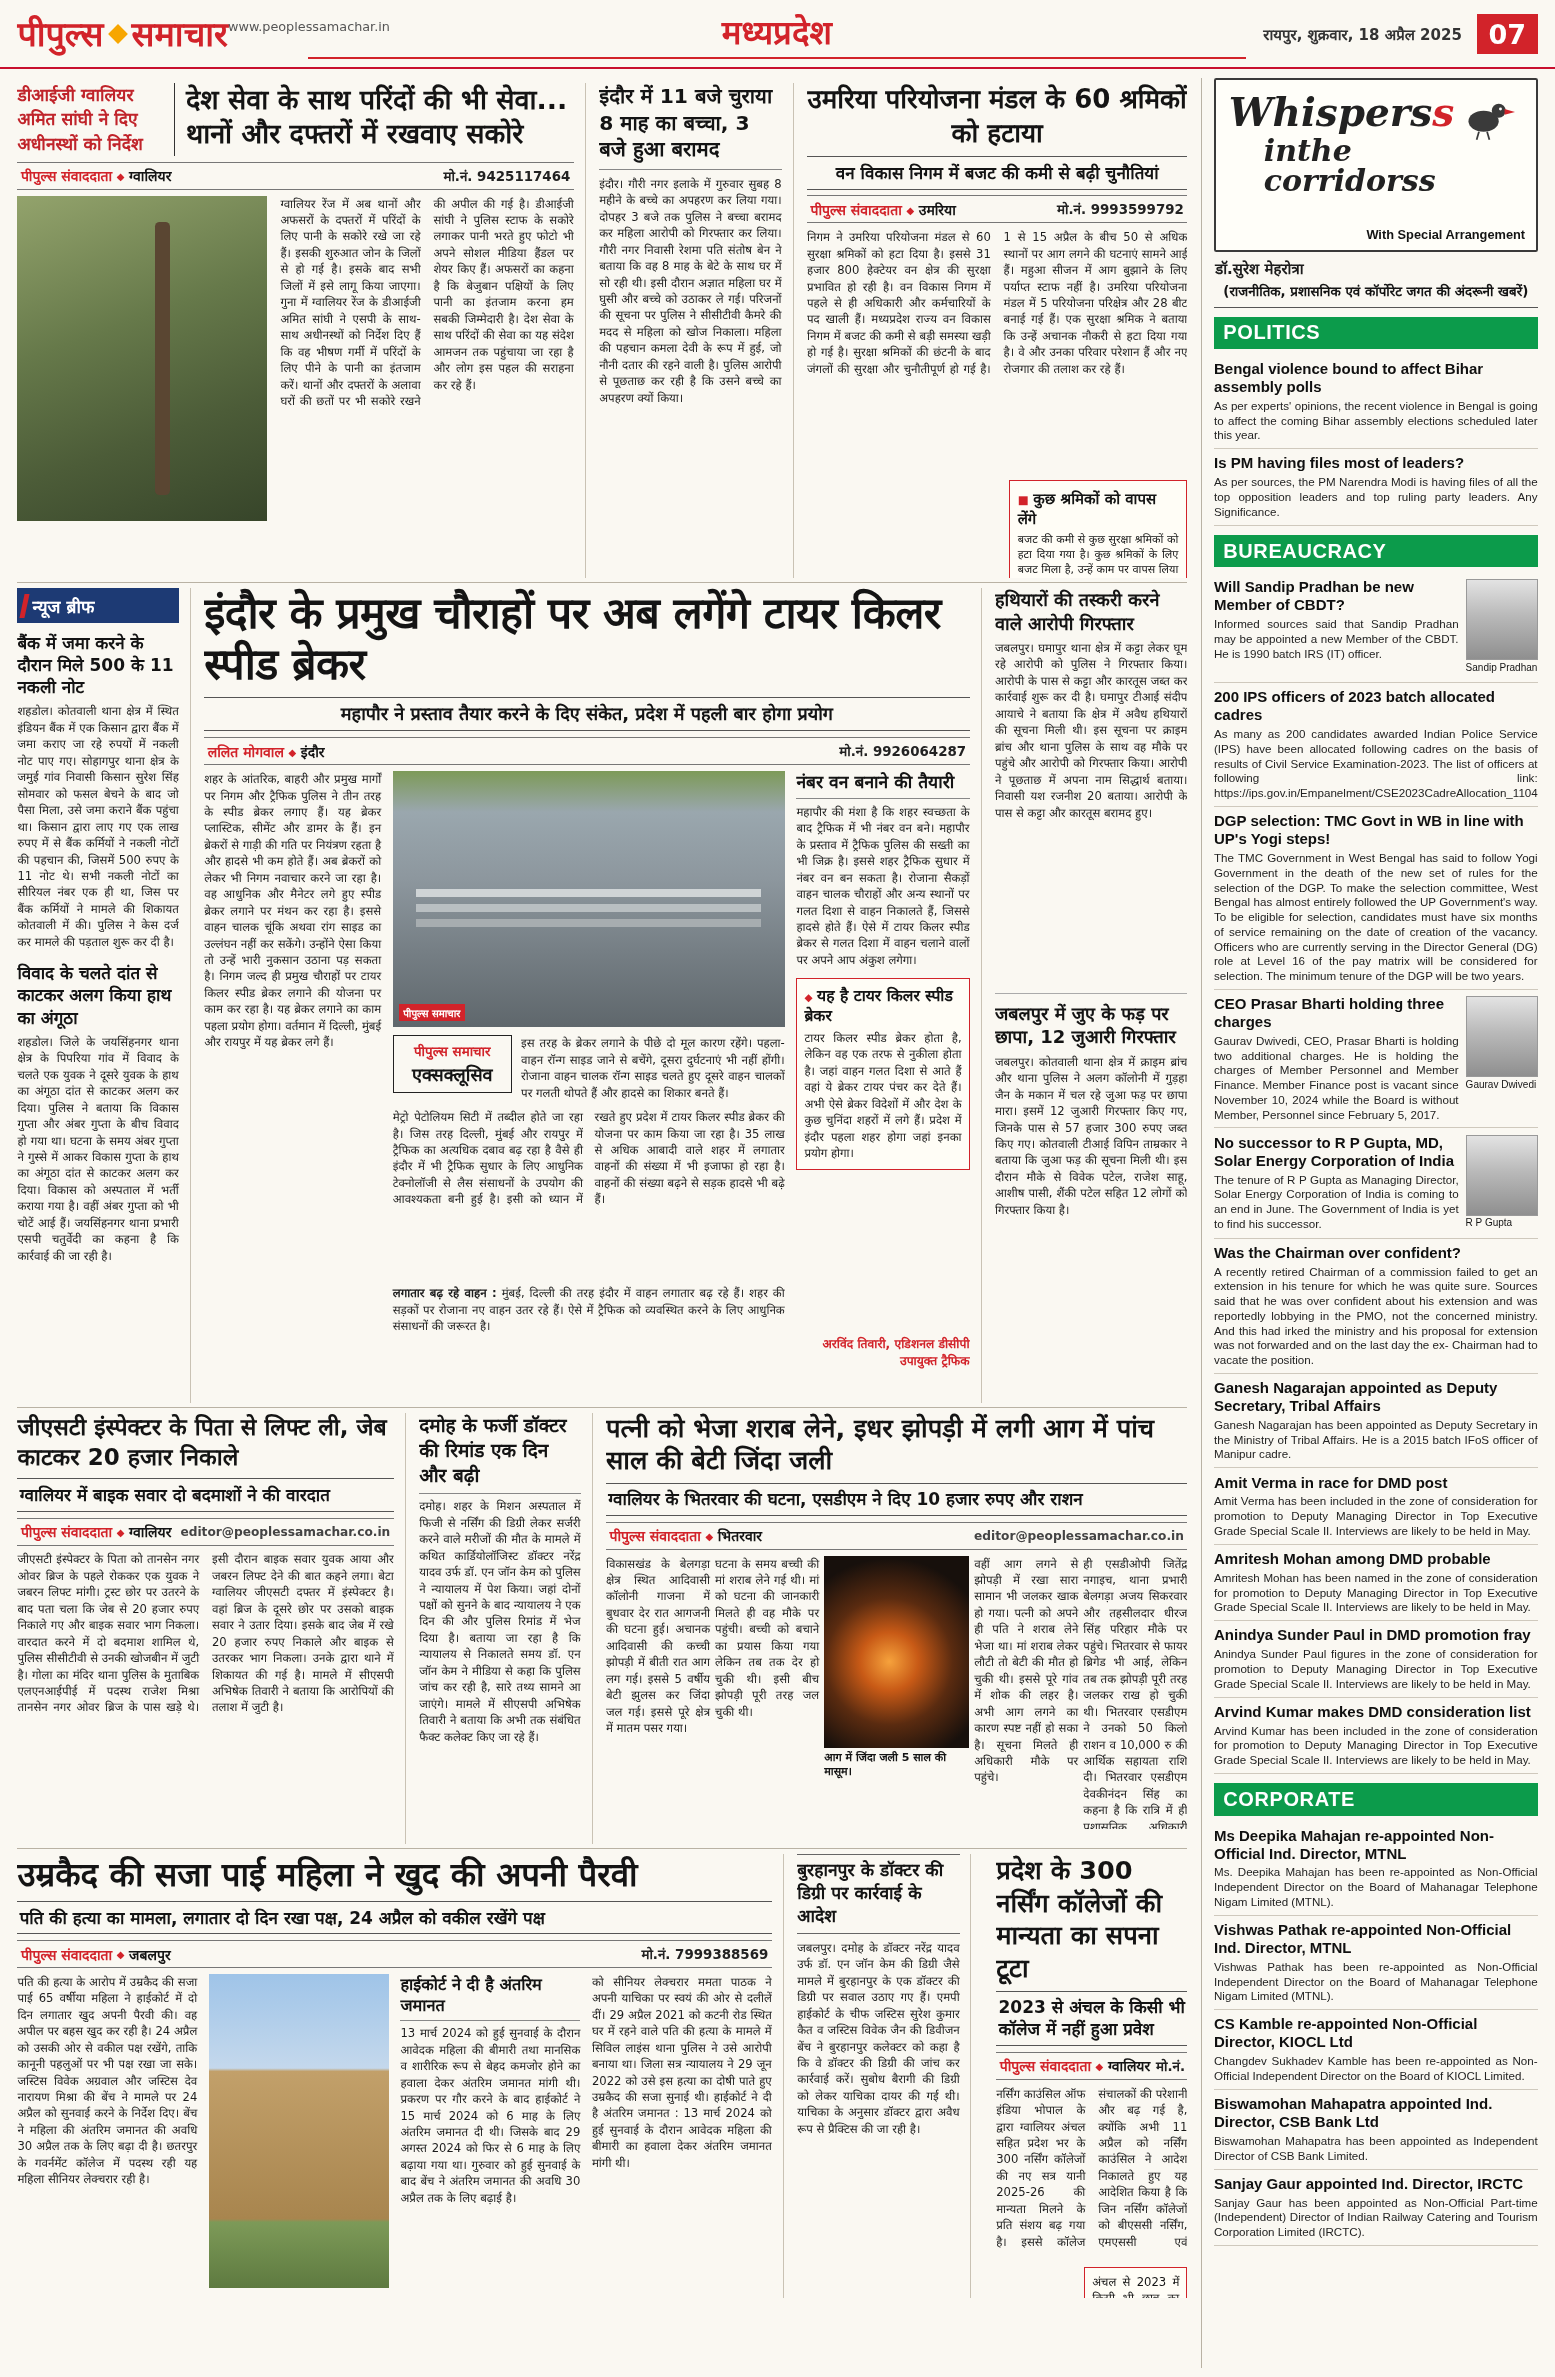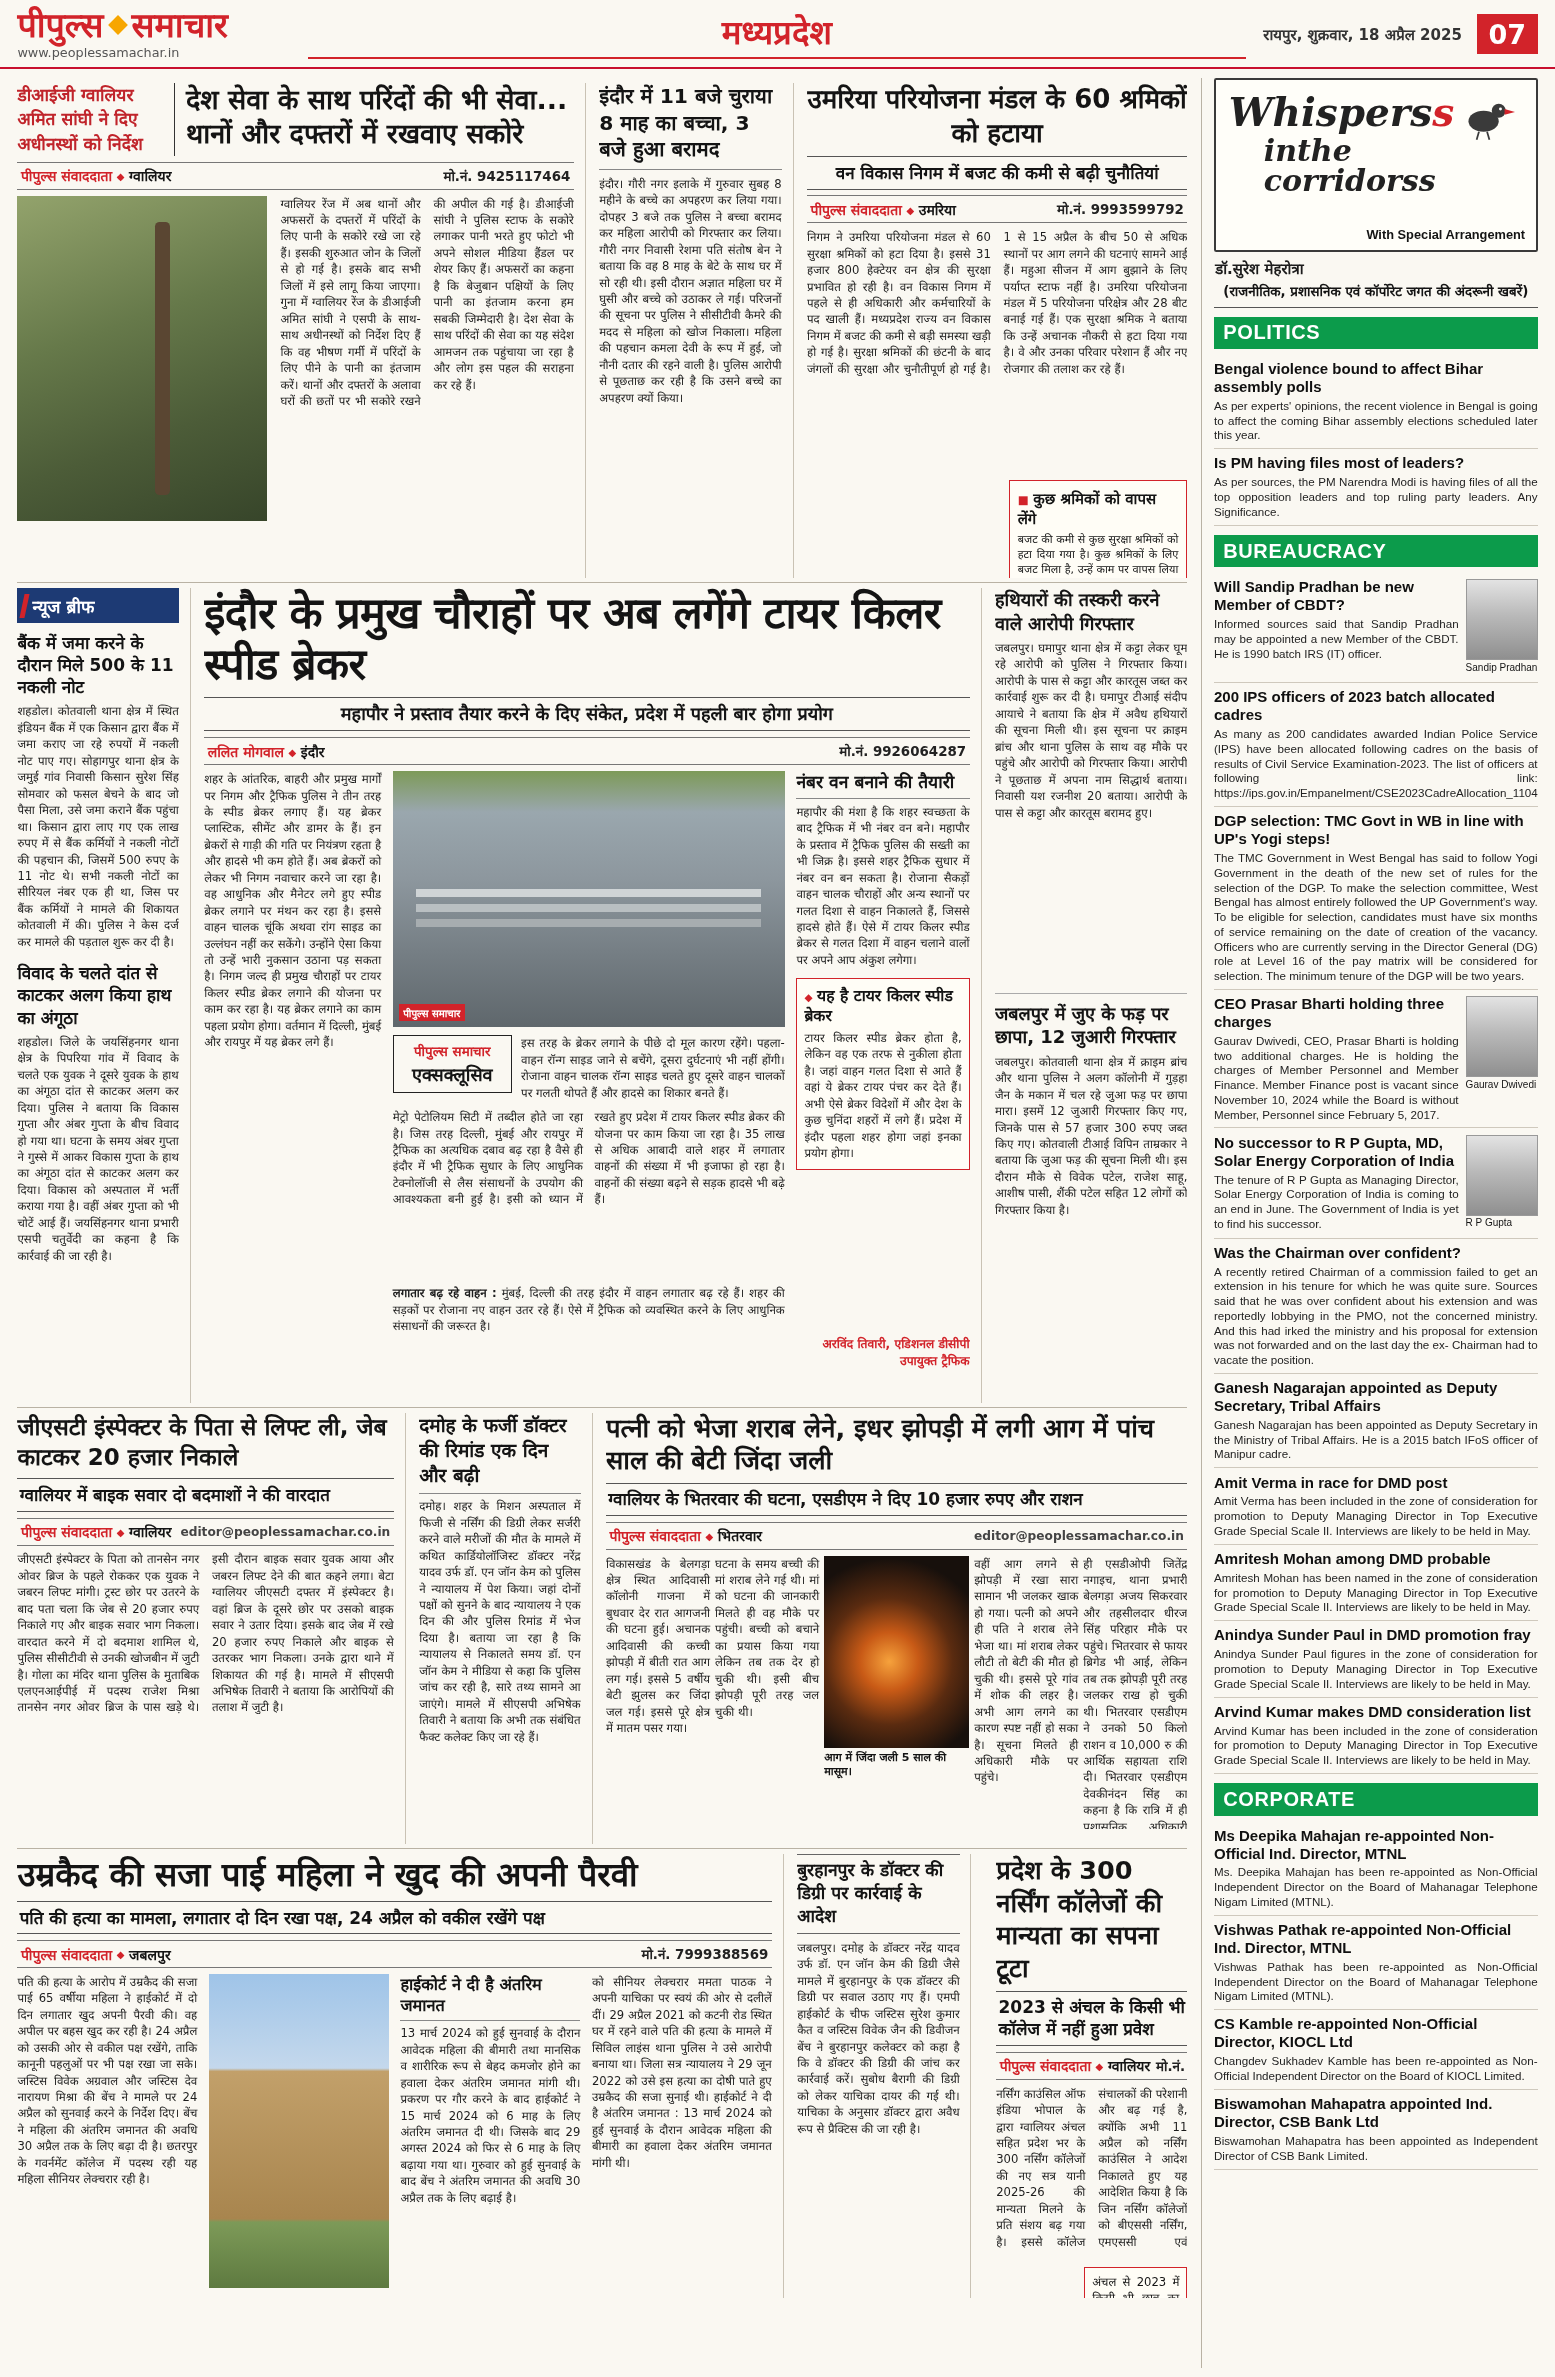--- a/index.html
+++ b/index.html
@@ -1,21 +1,21 @@
 <!DOCTYPE html>
 <html style="font-size:9.3px"><head>
 <meta charset="utf-8">
 <style>
 *{box-sizing:border-box;margin:0;padding:0}
 body{background:#d9d4ca;font-family:"DejaVu Sans",sans-serif}
 .page{width:1555px;height:2377px;margin:0 auto;background:#faf8f2;color:#141414;overflow:hidden;display:flex;flex-direction:column}
 
 
 .page-header{height:69px;display:flex;align-items:center;padding:5.8px 17.4px 4.6px;border-bottom:2.9px solid #c8102e;gap:17.4px;flex-shrink:0}
-.logo-block{display:flex;flex-direction:column;width:273px}
+.logo-block{display:flex;flex-direction:row;width:273px}
 .logo-line{font-size:34px;font-weight:bold;color:#d2232a;display:flex;align-items:center;gap:7px;line-height:1}
 .logo-diamond{width:14px;height:14px;background:#f7a600;transform:rotate(45deg);display:inline-block;flex-shrink:0}
 .website{font-size:12.8px;color:#555;margin-top:2.3px}
 .edition{flex:1;text-align:center;font-size:33px;font-weight:bold;color:#d2232a;border-bottom:2.3px solid #d2232a;padding-bottom:3.5px}
 .header-right{display:flex;align-items:center;gap:15px}
 .dateline{font-size:15px;font-weight:bold;color:#333}
 .page-num{background:#d2232a;color:#fff;font-size:27px;font-weight:bold;padding:4.6px 11.6px}
 
 
 .page-main{flex:1;display:flex;gap:14px;padding:9.3px 17.4px;overflow:hidden}
@@ -485,18 +485,23 @@
             <h3>CS Kamble re-appointed Non-Official Director, KIOCL Ltd</h3>
             <p>Changdev Sukhadev Kamble has been re-appointed as Non-Official Independent Director on the Board of KIOCL Limited.</p>
           </div>
 
           <div class="eng-item">
 
             <h3>Biswamohan Mahapatra appointed Ind. Director, CSB Bank Ltd</h3>
             <p>Biswamohan Mahapatra has been appointed as Independent Director of CSB Bank Limited.</p>
           </div>
 
+          <div class="eng-item">
+
+            <h3>Sanjay Gaur appointed Ind. Director, IRCTC</h3>
+            <p>Sanjay Gaur has been appointed as Non-Official Part-time (Independent) Director of Indian Railway Catering and Tourism Corporation Limited (IRCTC).</p>
+          </div>
         </section>
 
     </div>
   </div>
 </div>
 
 
 </body></html>

